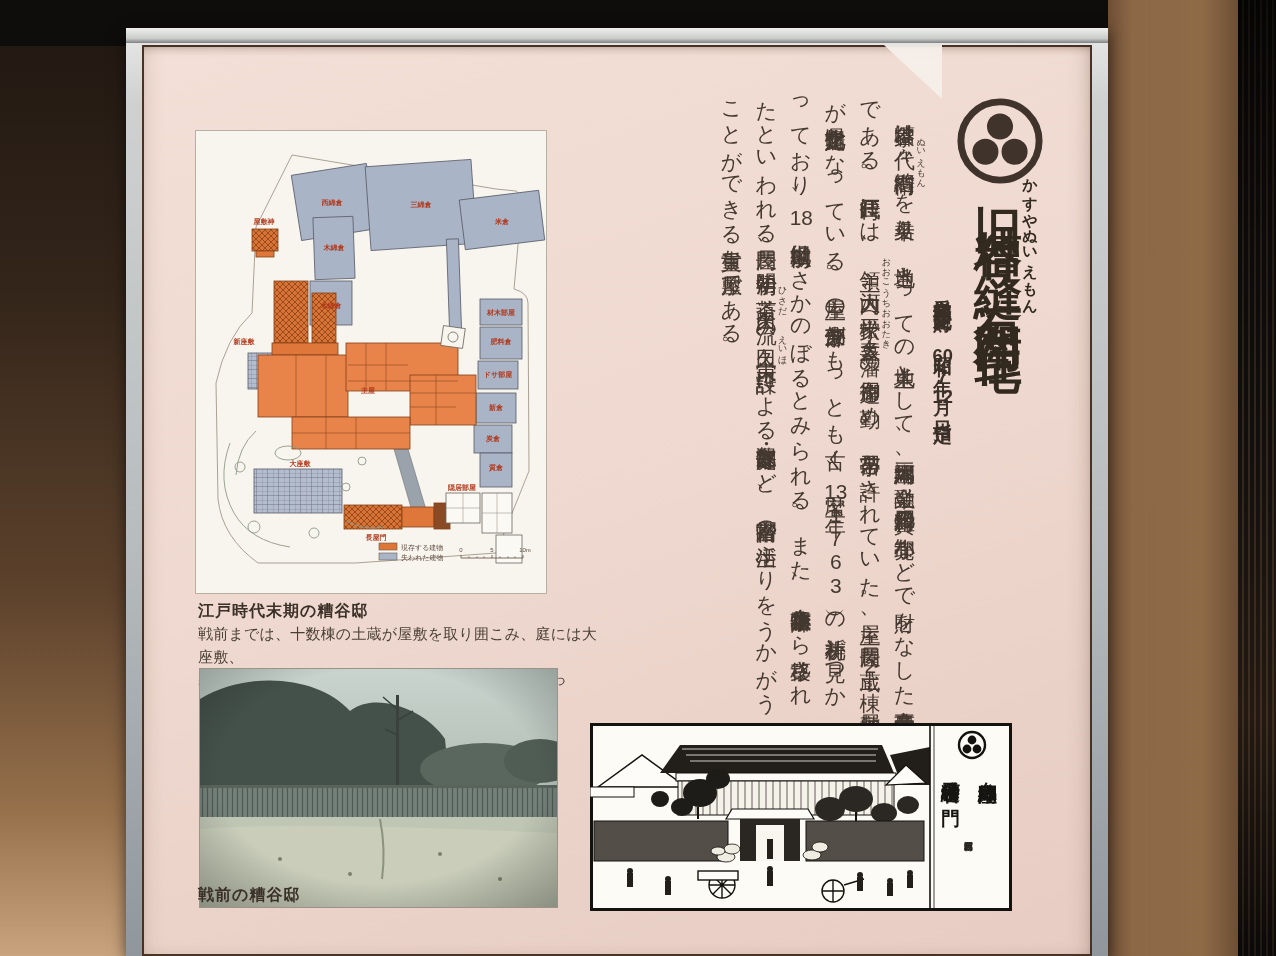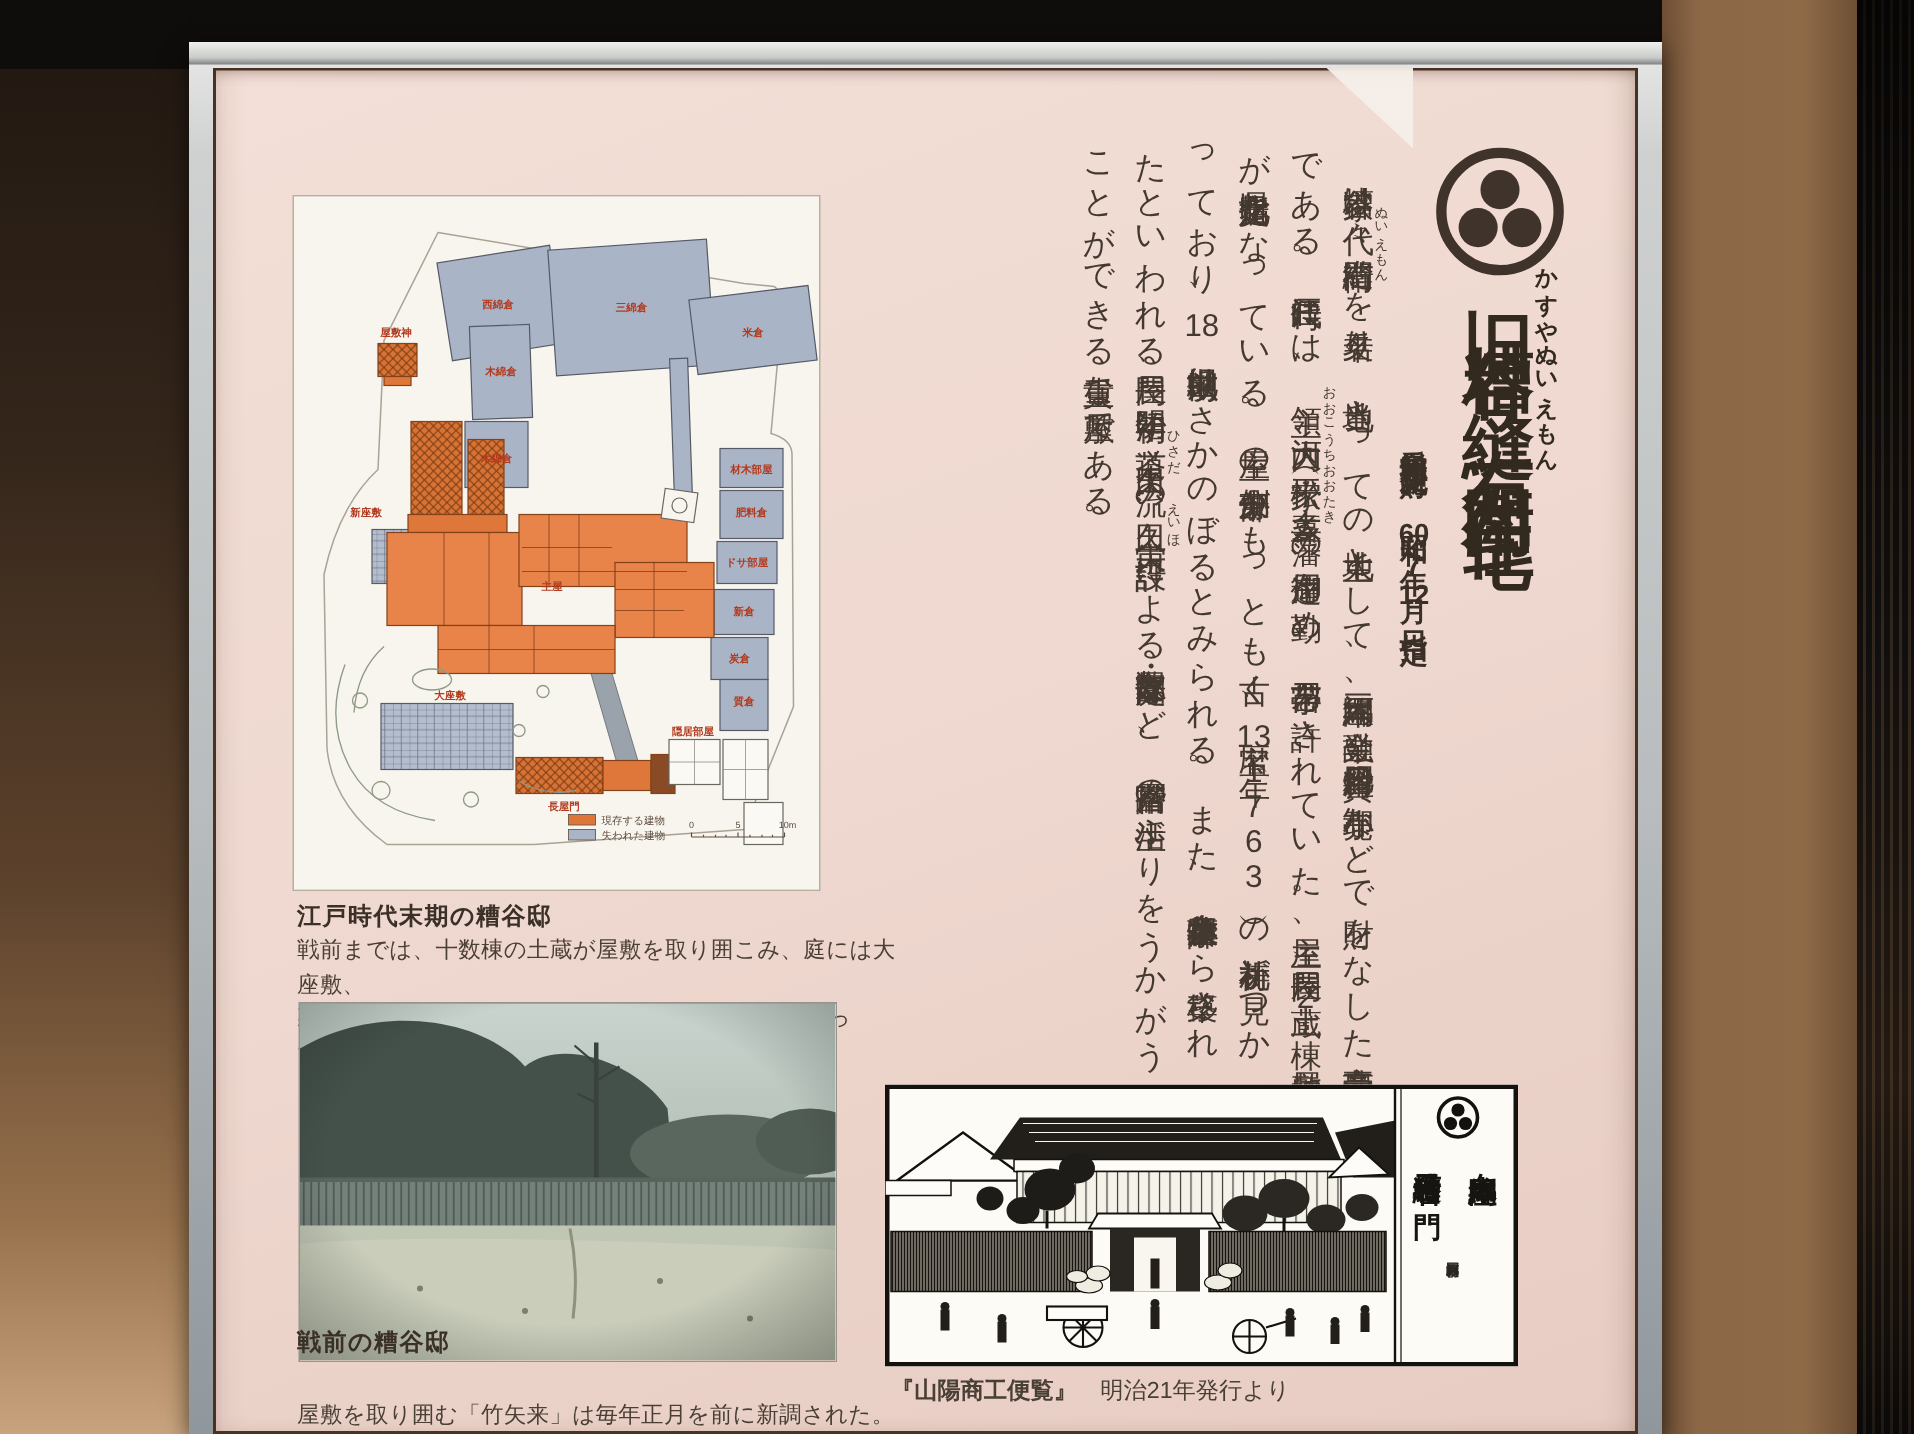--- a/index.html
+++ b/index.html
@@ -244,21 +244,20 @@
         <path d="M0 160 q90 -8 357 4 L357 238 L0 238 Z" fill="#c9cdba"></path>
         <circle cx="80" cy="190" r="2" fill="#7a7f6e"></circle>
           <circle cx="150" cy="205" r="2" fill="#7a7f6e"></circle>
         <circle cx="240" cy="185" r="2" fill="#7a7f6e"></circle>
           <circle cx="300" cy="210" r="2" fill="#7a7f6e"></circle>
         <path d="M180 150 q6 30 2 60" stroke="#8d927f" stroke-width="2" fill="none"></path>
         <rect width="357" height="238" fill="url(#vig)"></rect>
       </svg>
     </div>
     <div class="fig-heading" style="left:56px;top:824px;margin-top:16px;">戦前の糟谷邸</div>
-    <div class="fig-caption" style="left:56px;top:888px;width:420px;">屋敷を取り囲む「竹矢来」は毎年正月を前に新調された。</div>
 
     <div class="print-fig">
       <svg width="422" height="188" viewBox="0 0 422 188" style="position:absolute;left:0;top:0">
         <defs>
           <pattern id="fz" width="4" height="6" patternUnits="userSpaceOnUse">
             <rect width="4" height="6" fill="#9a948a"></rect>
             <path d="M1 0V6M3 0V6" stroke="#17130e" stroke-width="1.1"></path>
           </pattern>
           <pattern id="sj" width="7" height="8" patternUnits="userSpaceOnUse">
             <rect width="7" height="8" fill="#f5f2ea"></rect>
@@ -349,18 +348,15 @@
           <circle cx="377" cy="26" r="4.4" fill="#14120e"></circle>
           <circle cx="387" cy="26" r="4.4" fill="#14120e"></circle>
         </g>
       </svg>
       <div class="print-panel">
         <div class="print-col">糟谷縫右エ門</div>
         <div class="print-col-small">三河国幡豆郡萩原村</div>
         <div class="print-col">白木綿問屋</div>
       </div>
     </div>
-    <div class="print-caption">
-      <b>『山陽商工便覧』</b><span>　明治21年発行より</span>
-    </div>
 
   </div>
 </div>
 
 </body></html>

